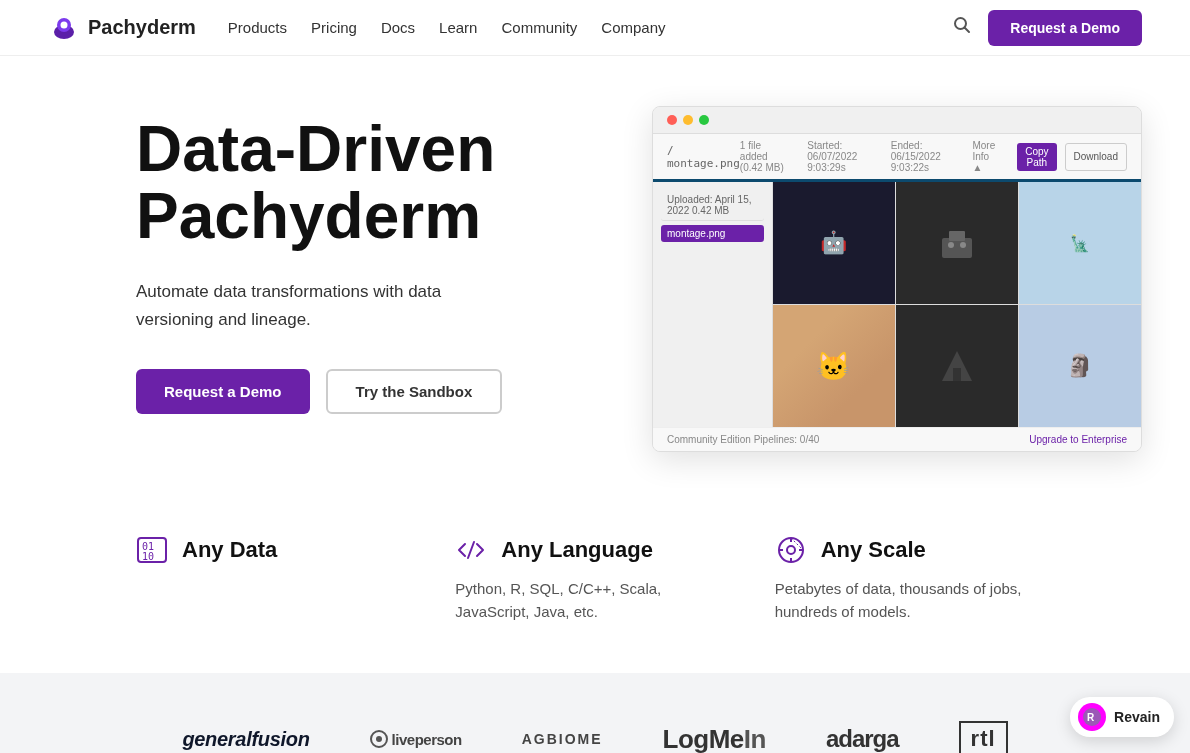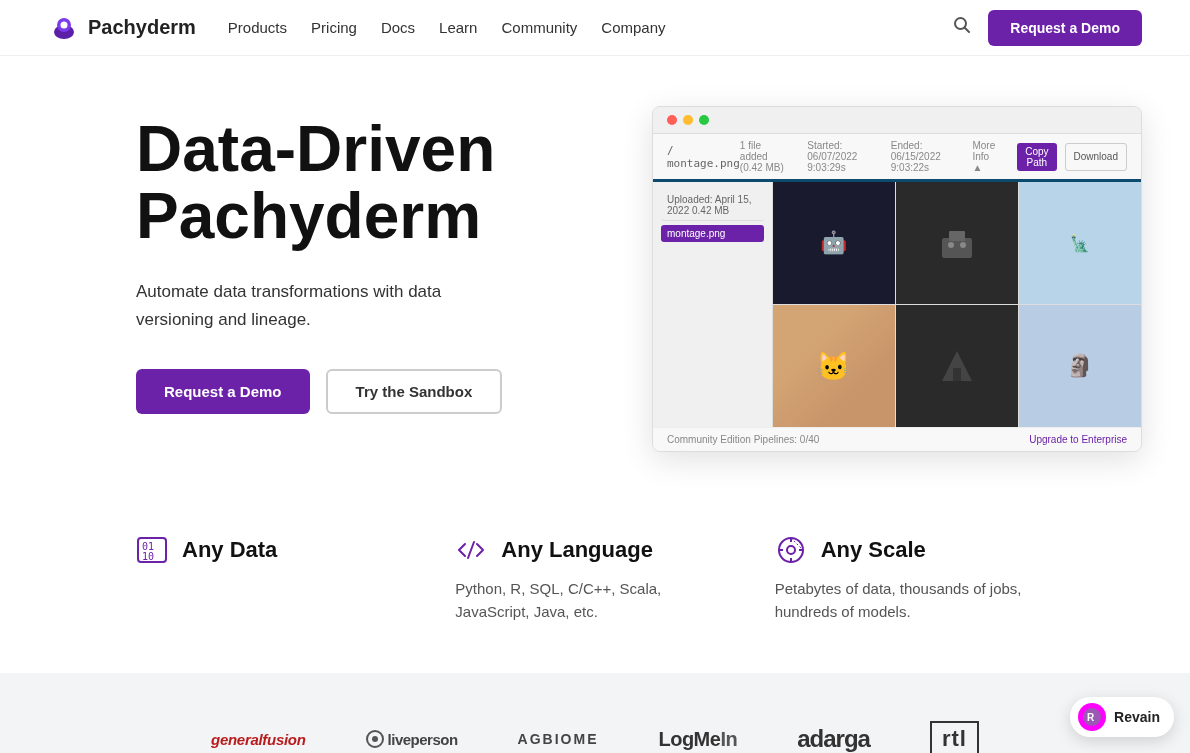--- a/index.html
+++ b/index.html
@@ -273,35 +273,35 @@
         </svg>
       </span>
       <span class="feature-title">Any Scale</span>
     </div>
     <p class="feature-desc">Petabytes of data, thousands of jobs, hundreds of models.</p>
   </div>
 </section>
 
 <section class="logos-section">
   <div class="logo-item logo-generalfusion">
-    <span style="font-weight:600; font-size:15px; color:#b91c1c; letter-spacing:-0.3px;">generalfusion</span>
+    <span style="font-weight:600; font-size:20px; color:#0f172a; letter-spacing:-0.3px;">generalfusion</span>
   </div>
   <div class="logo-item logo-liveperson">
     <div class="logo-lp-dot">
       <svg width="10" height="10" viewBox="0 0 10 10">
           <circle cx="5" cy="5" r="3" fill="#555"></circle>
         </svg>
     </div>
     <span style="font-size:15px; font-weight:700; color:#444;">liveperson</span>
   </div>
   <div class="logo-item logo-agbiome">
     <span style="font-size:14px; font-weight:700; letter-spacing:2px; color:#444;">AGBIOME</span>
   </div>
   <div class="logo-item">
-    <span style="font-size:20px; font-weight:800; color:#333;">LogMe<span style="color:#555;">In</span></span>
+    <span style="font-size:26px; font-weight:800; color:#333;">LogMe<span style="color:#555;">In</span></span>
   </div>
   <div class="logo-item">
     <span style="font-size:24px; font-weight:800; color:#333; letter-spacing:-1px;">adarga</span>
   </div>
   <div class="logo-item">
     <span style="font-size:22px; font-weight:900; color:#333; border:2.5px solid #333; padding:3px 10px; letter-spacing:1px;">rtl</span>
   </div>
 </section>
 
 <div class="revain-widget">

